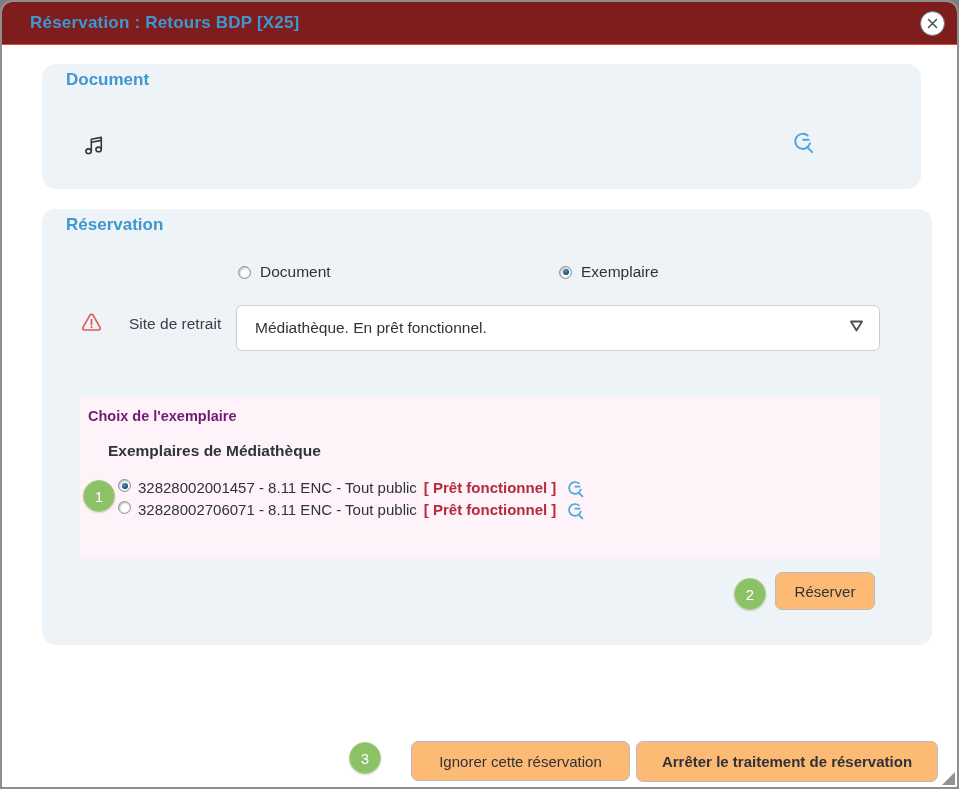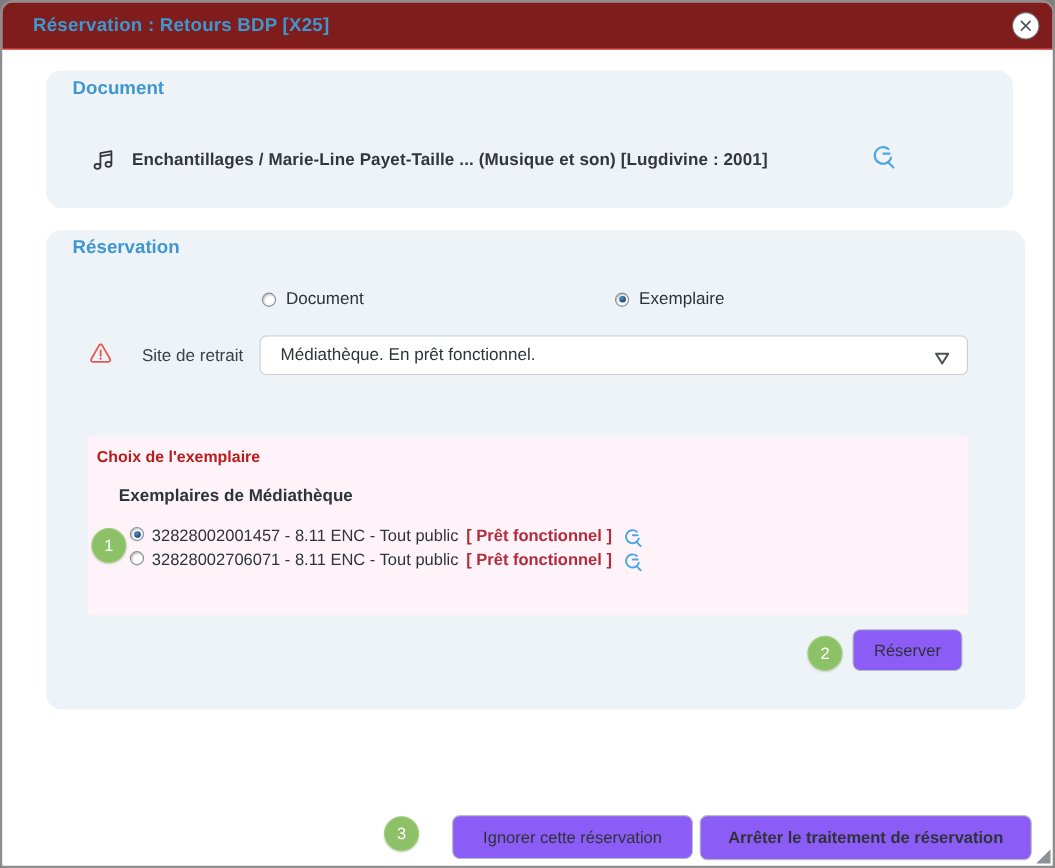--- a/index.html
+++ b/index.html
@@ -63,42 +63,42 @@
   }
   .radio.checked::after{
     content:"";position:absolute;left:2.5px;top:2.5px;width:6px;height:6px;border-radius:50%;
     background:radial-gradient(circle at 40% 35%, #4f93c9 0%, #15486f 70%);
   }
   .radio-label{font-size:15.5px;color:#2e3338;}
   
   .site-row{position:absolute;left:38px;top:101px;height:28px;display:flex;align-items:center;gap:26px;}
   .site-label{font-size:15.5px;color:#3b4046;}
   .select-box{
-    position:absolute;left:194px;top:96px;width:644px;height:36px;box-sizing:border-box;
+    position:absolute;left:194px;top:96px;width:644px;height:46px;box-sizing:border-box;
     background:#fff;border:1px solid #c9ced3;border-radius:6px;cursor:pointer;
     display:flex;align-items:center;
   }
   .select-value{margin-left:18px;font-size:15.5px;color:#2f3439;}
   .select-arrow{position:absolute;right:13px;top:11px;}
   
   .choice-area{
     position:absolute;left:38px;top:188px;width:800px;height:162px;
     background:#fdf3f8;border-radius:2px;
   }
-  .choice-header{position:absolute;left:8px;top:11px;font-size:14.5px;font-weight:bold;color:#b91c1c;}
+  .choice-header{position:absolute;left:8px;top:11px;font-size:14.5px;font-weight:bold;color:#701a75;}
   .group-label{position:absolute;left:28px;top:45px;font-size:15.5px;font-weight:bold;color:#2f343a;}
   .item-row{position:absolute;left:38px;height:22px;display:flex;gap:7px;}
   .item-row.r1{top:82px;}
   .item-row.r2{top:104px;}
   .item-text{font-size:15px;color:#2f343a;white-space:nowrap;}
   .item-status{font-size:15px;font-weight:bold;color:#b42b3b;white-space:nowrap;}
   .item-view-icon{width:22px;height:22px;cursor:pointer;margin-left:2px;}
   
   .btn{
-    position:absolute;box-sizing:border-box;background:#8b5cf6;
+    position:absolute;box-sizing:border-box;background:#fdba74;
     border:1px solid #b7bcc0;border-radius:7px;cursor:pointer;
     font-size:15px;color:#2f3338;
     display:flex;align-items:center;justify-content:center;
     font-family:"Liberation Sans","DejaVu Sans",sans-serif;
   }
   .btn-reserve{left:773px;top:570px;width:100px;height:38px;}
   .btn-ignore{left:409px;top:739px;width:219px;height:40px;text-align:right;}
   .btn-stop{left:634px;top:739px;width:302px;height:41px;font-weight:bold;}
   
   .badge{
@@ -138,21 +138,20 @@
     <div class="section-header">Document</div>
     <div class="doc-row">
       <span>
         <svg width="24" height="26" viewBox="0 0 24 26" fill="none">
           <ellipse cx="6.6" cy="20.2" rx="2.7" ry="2.3" stroke="#33373c" stroke-width="1.6"></ellipse>
           <ellipse cx="16.6" cy="18.4" rx="2.7" ry="2.3" stroke="#33373c" stroke-width="1.6"></ellipse>
           <path d="M9.3 20 V8.2 L19.3 6.4 V18.2" stroke="#33373c" stroke-width="1.6" stroke-linejoin="round"></path>
           <path d="M9.3 11.2 L19.3 9.4" stroke="#33373c" stroke-width="1.6"></path>
         </svg>
       </span>
-      <span class="doc-text">Enchantillages / Marie-Line Payet-Taille ... (Musique et son) [Lugdivine : 2001]</span>
     </div>
     <div class="view-icon">
       <svg width="28" height="28" viewBox="0 0 26 26" fill="none">
         <path d="M16.4 5.2 A7 7 0 1 0 18.6 12.4" stroke="#4aa6e0" stroke-width="1.8" stroke-linecap="round"></path>
         <path d="M12.2 9 H17.4" stroke="#4aa6e0" stroke-width="1.8" stroke-linecap="round"></path>
         <path d="M16.6 16.6 L20.6 20.6" stroke="#4aa6e0" stroke-width="1.8" stroke-linecap="round"></path>
       </svg>
     </div>
   </div>
 

